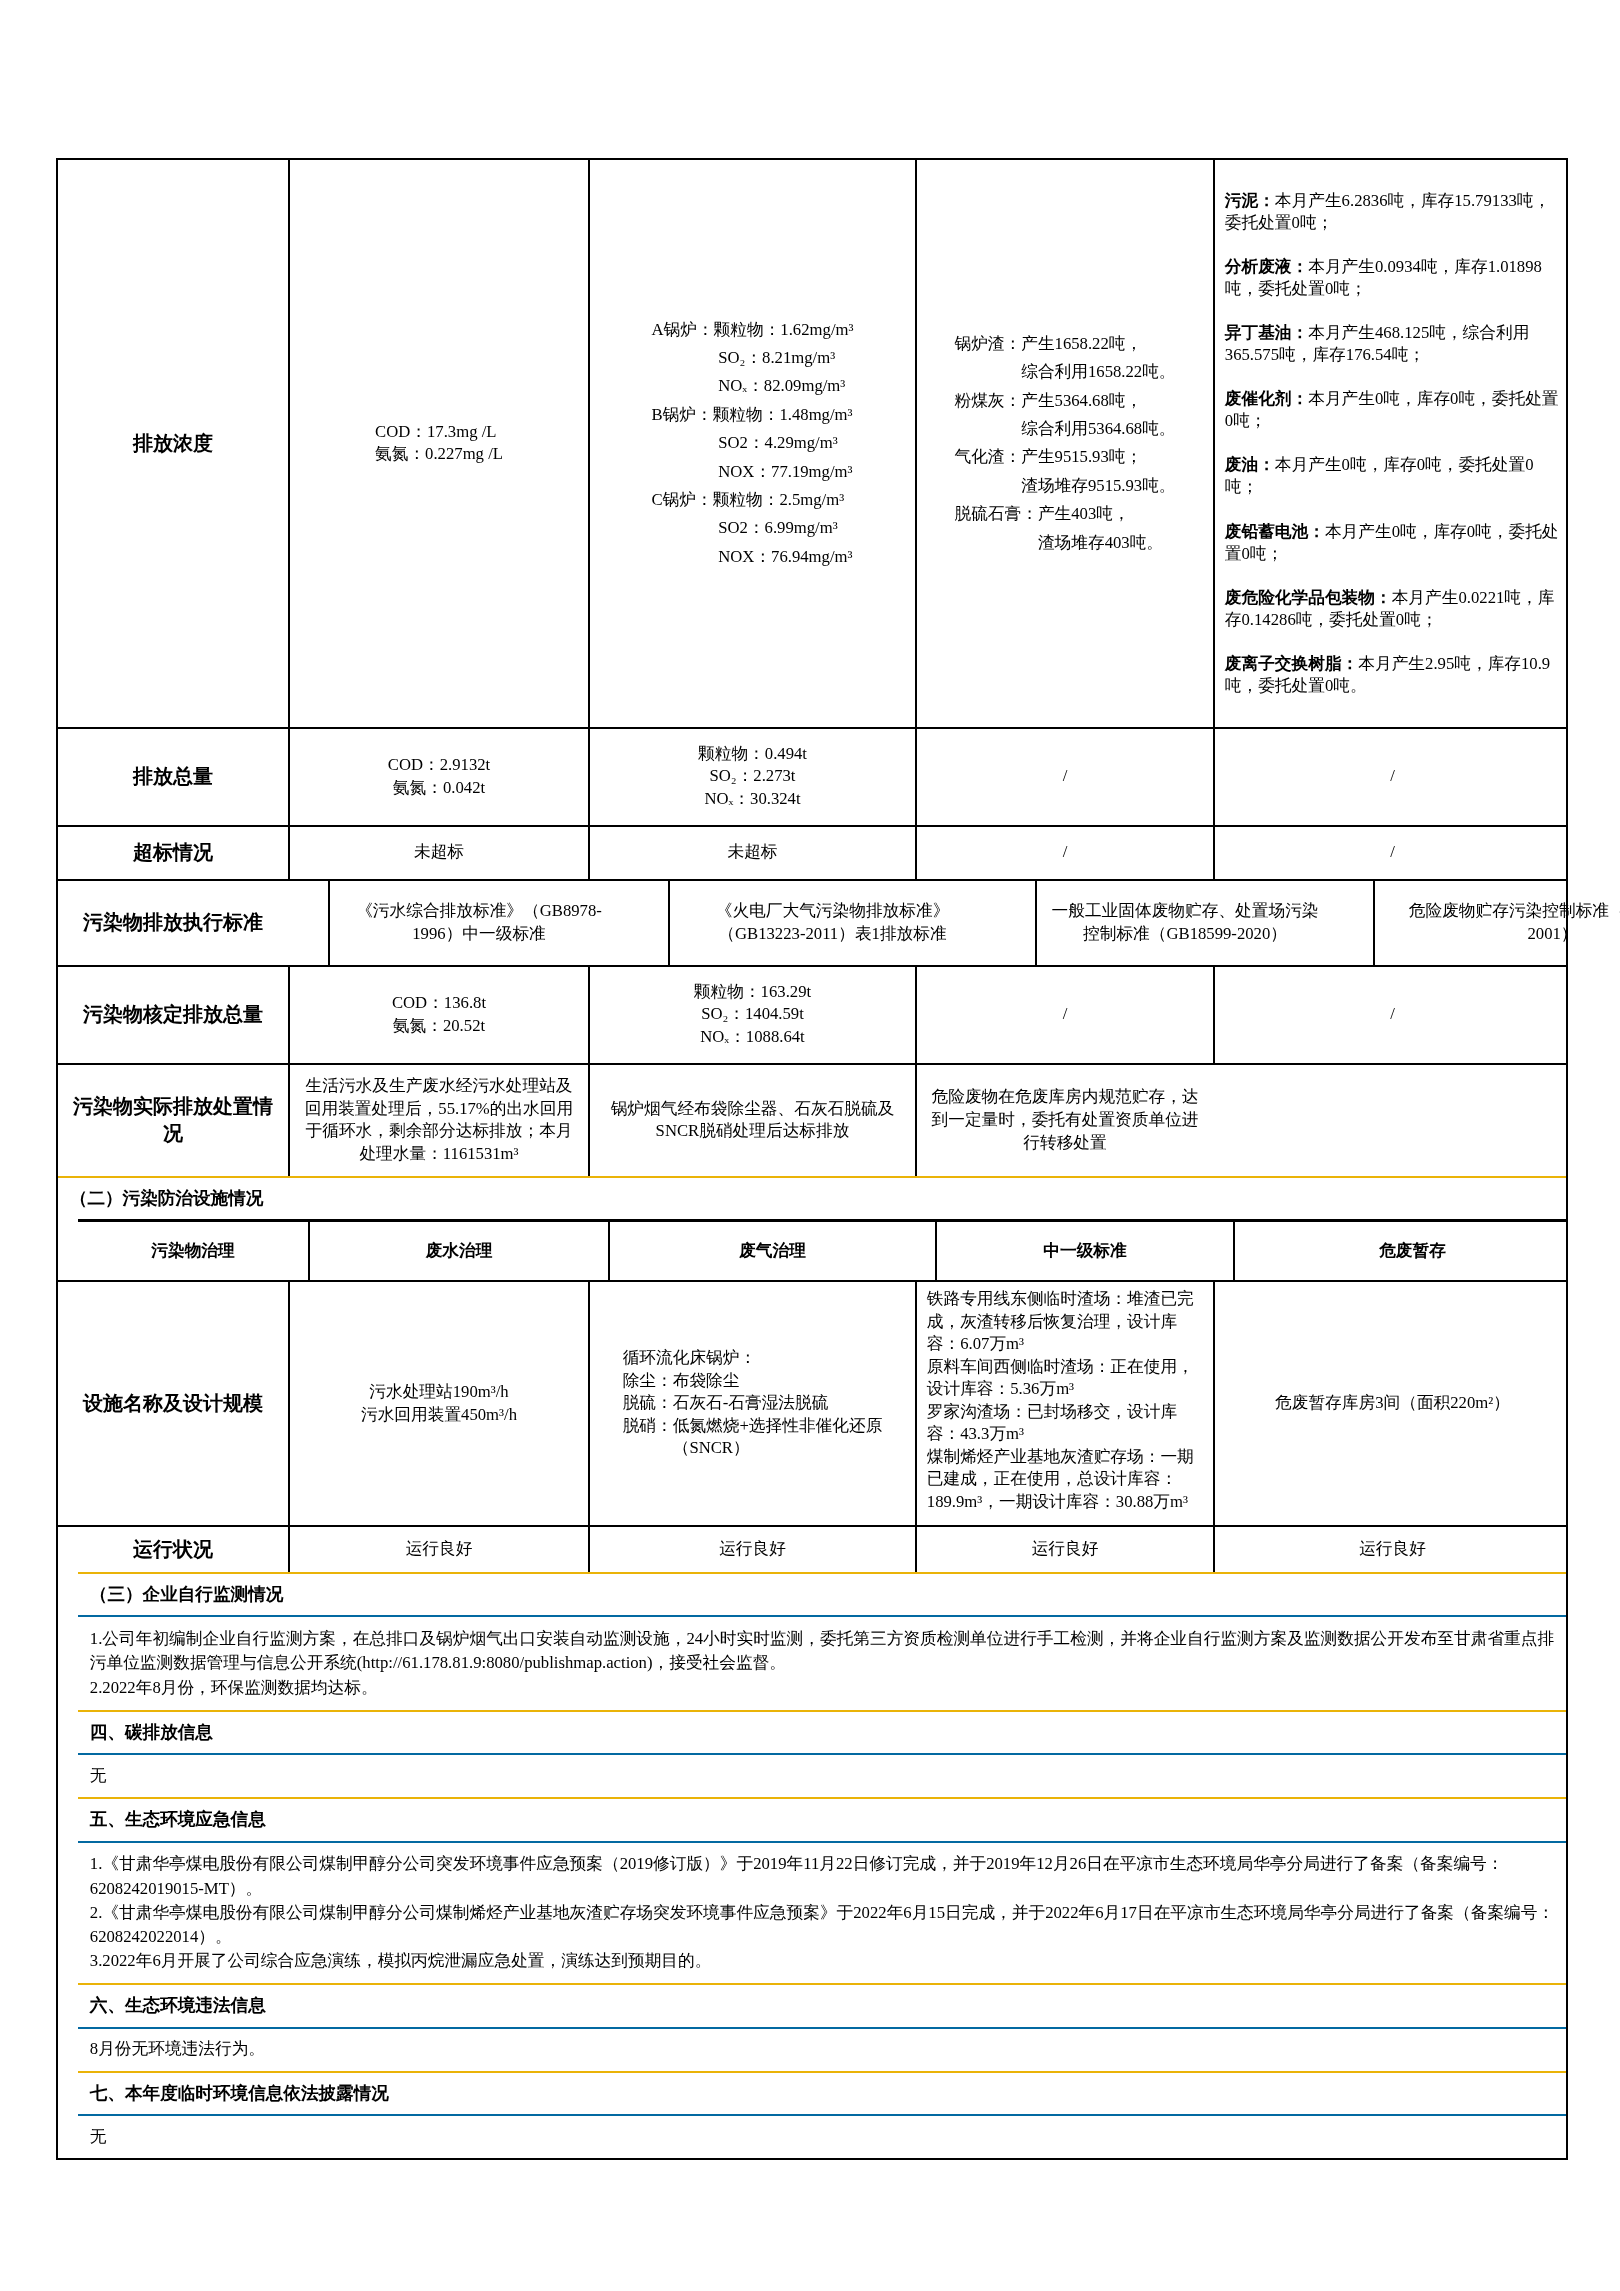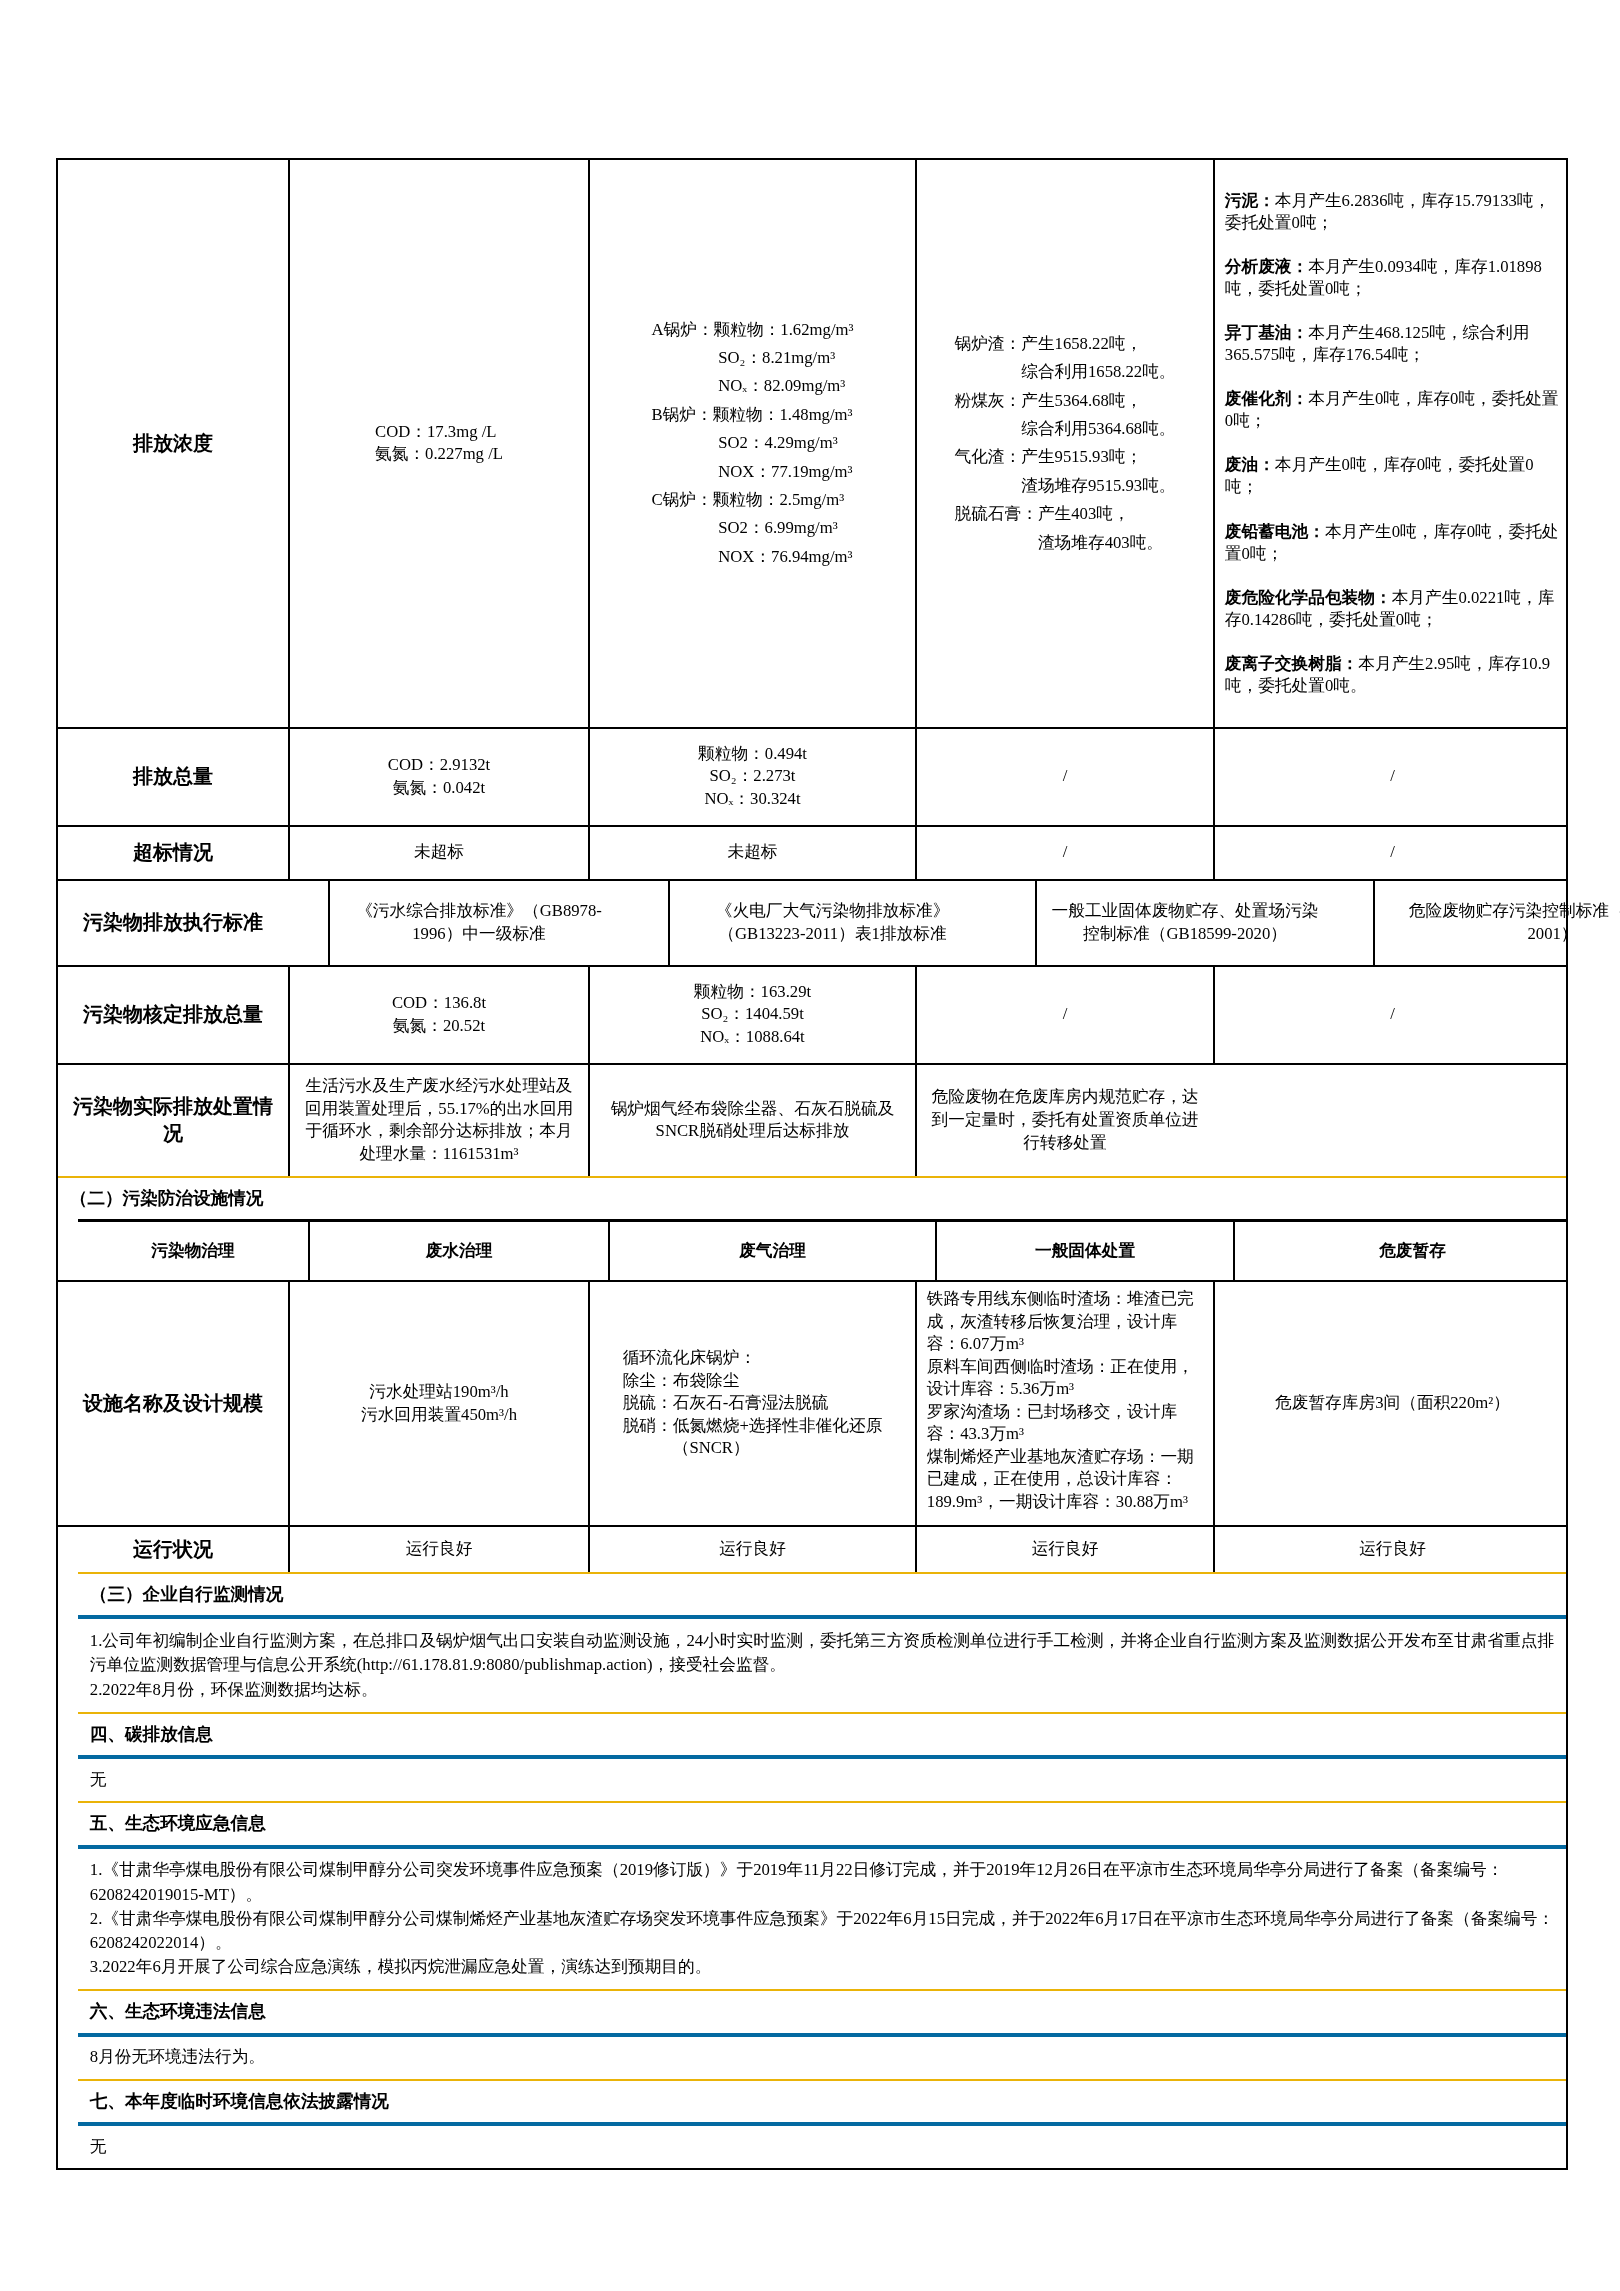--- a/index.html
+++ b/index.html
@@ -43,21 +43,21 @@
   .r6 { min-height:113px; }
   .sec-title {
     border-top:2px solid #eab308; padding:8.8px 11.8px;
     font-family:"Liberation Sans","DejaVu Sans",sans-serif;
     font-weight:bold; font-size:17.6px; text-align:left;
   }
   .hdr-row { min-height:61px; }
   .hdr-row .cell { font-family:"Liberation Sans","DejaVu Sans",sans-serif; font-weight:bold; }
   .rf { min-height:245px; }
   .rs { min-height:47px; }
-  .text-row { border-top:4px solid #0369a1; padding:9.8px 11.8px; text-align:left; white-space:pre-line; min-height:39px; }
+  .text-row { border-top:2px solid #0369a1; padding:9.8px 11.8px; text-align:left; white-space:pre-line; min-height:39px; }
   .sec3-text { line-height:1.45; }
 </style>
 </head>
 <body>
 
 <div class="doc">
 
   <div class="grid-row first r1">
     <div class="cell c1 label-cell">排放浓度</div>
     <div class="cell"><span class="inner">COD：17.3mg /L
@@ -135,21 +135,21 @@
     <div class="cell">锅炉烟气经布袋除尘器、石灰石脱硫及SNCR脱硝处理后达标排放</div>
     <div class="cell">危险废物在危废库房内规范贮存，达到一定量时，委托有处置资质单位进行转移处置</div>
   </div>
 
   <div class="sec-title">（二）污染防治设施情况</div>
 
   <div class="grid-row hdr-row t4">
     <div class="cell c1">污染物治理</div>
     <div class="cell">废水治理</div>
     <div class="cell">废气治理</div>
-    <div class="cell">一般固体处置</div>
+    <div class="cell">中一级标准</div>
     <div class="cell">危废暂存</div>
   </div>
 
   <div class="grid-row rf">
     <div class="cell c1 label-cell">设施名称及设计规模</div>
     <div class="cell">污水处理站190m³/h
 污水回用装置450m³/h</div>
     <div class="cell"><span class="inner">循环流化床锅炉：
 除尘：布袋除尘
 脱硫：石灰石-石膏湿法脱硫

